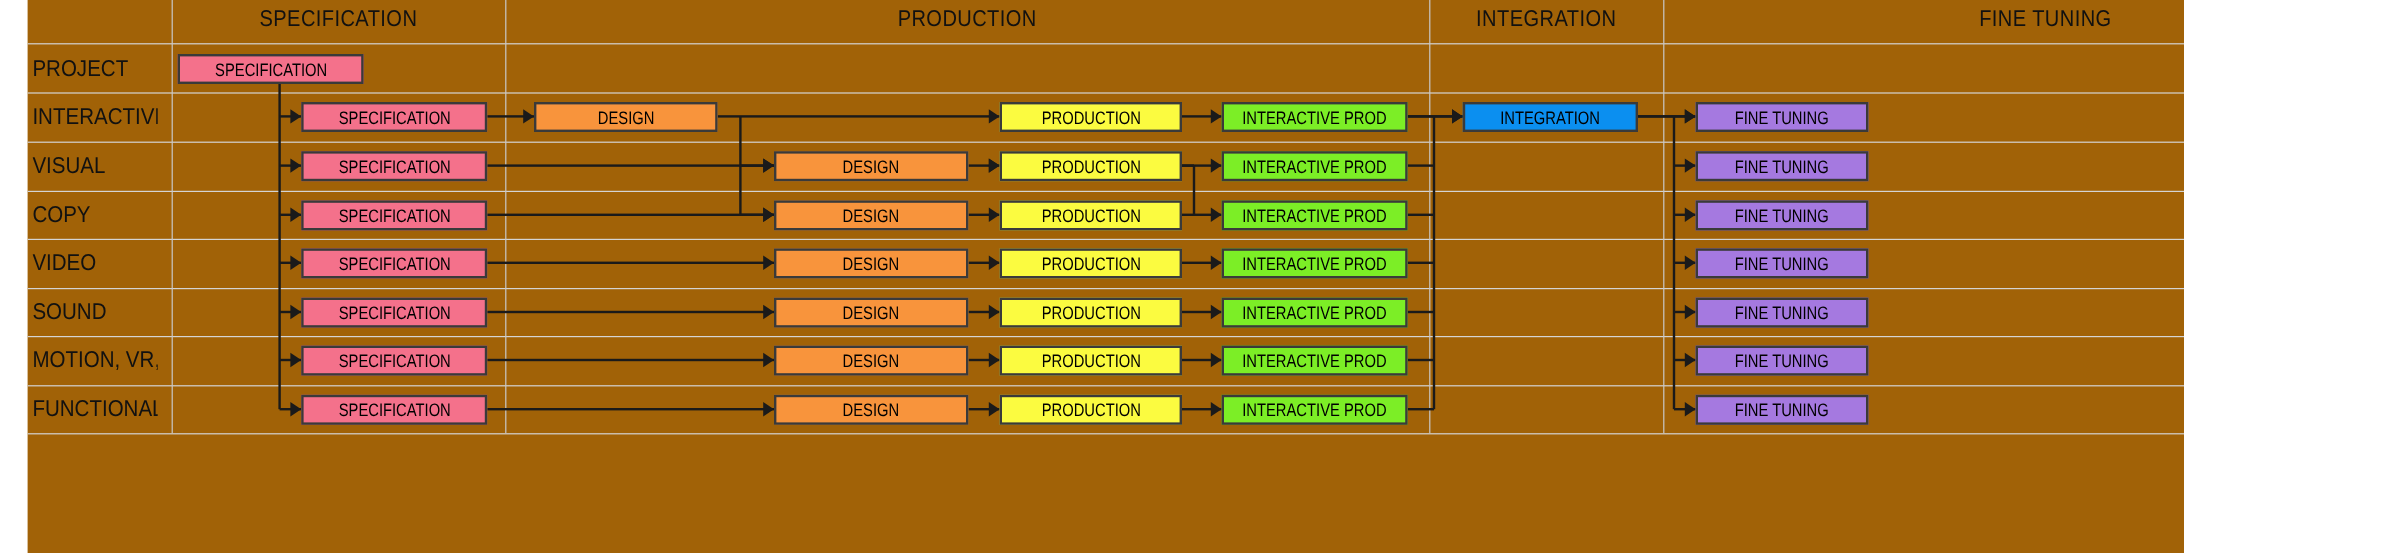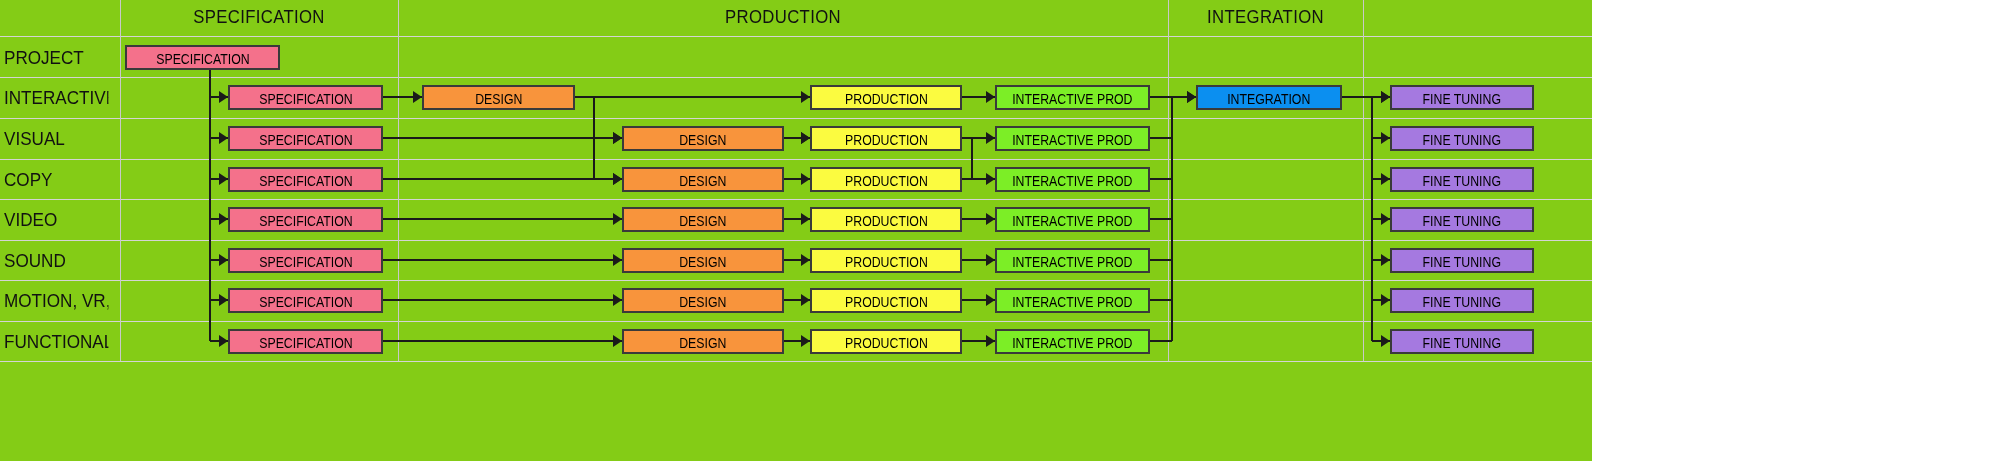--- a/index.html
+++ b/index.html
@@ -1,17 +1,17 @@
 <!DOCTYPE html>
 <html><head>
 <meta charset="utf-8">
 <style>
   html,body{margin:0;padding:0;background:#ffffff;}
   body{font-family:"Liberation Sans",sans-serif;}
-  #stage{position:relative;width:1592px;height:461px;background:#84cc16;overflow:hidden;}
+  #stage{position:relative;width:1797px;height:461px;background:#a16207;overflow:hidden;margin-left:23px;}
 
   
   .hrule{position:absolute;left:0;width:2000px;height:1px;background:#d4d4d4;}
   .vrule{position:absolute;top:0;width:1px;background:#c9c9c9;}
 
   
   .colhead{position:absolute;top:4px;height:26px;line-height:26px;text-align:center;
            font-size:19px;letter-spacing:.4px;color:#111;
            font-family:"Liberation Sans Narrow","Liberation Sans",sans-serif;
            transform:scaleX(.88);transform-origin:center;white-space:nowrap;}

